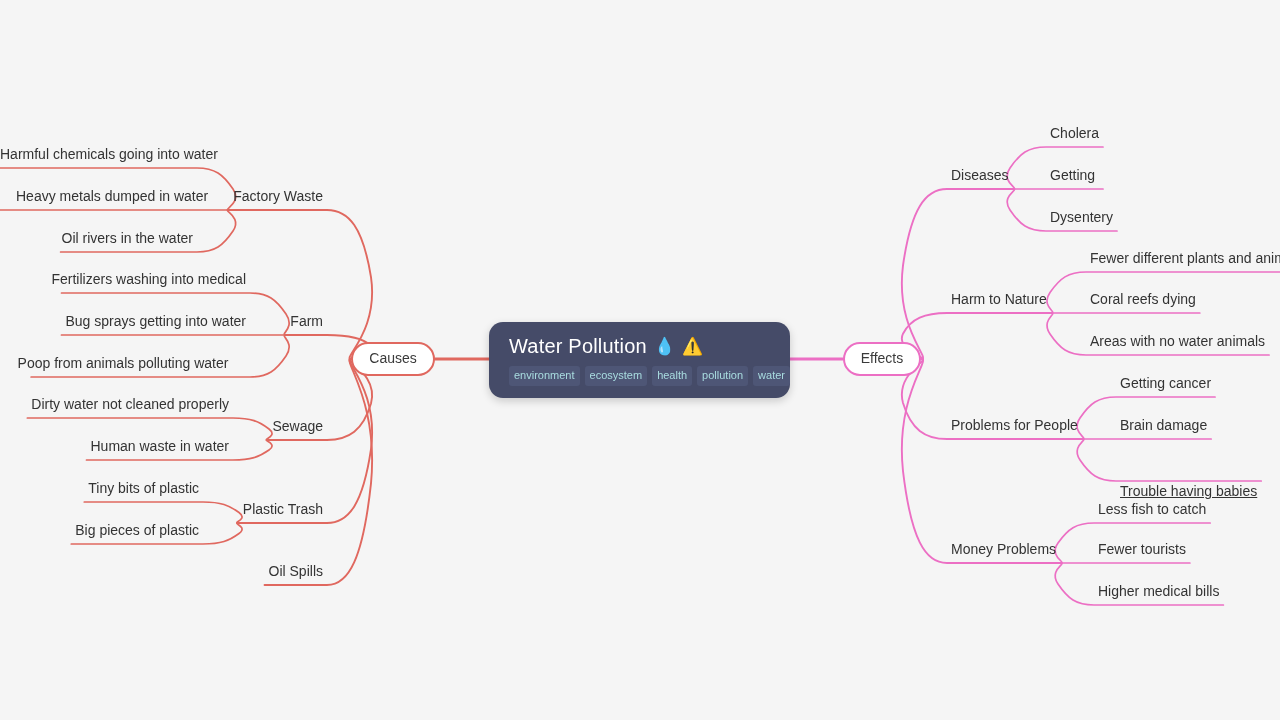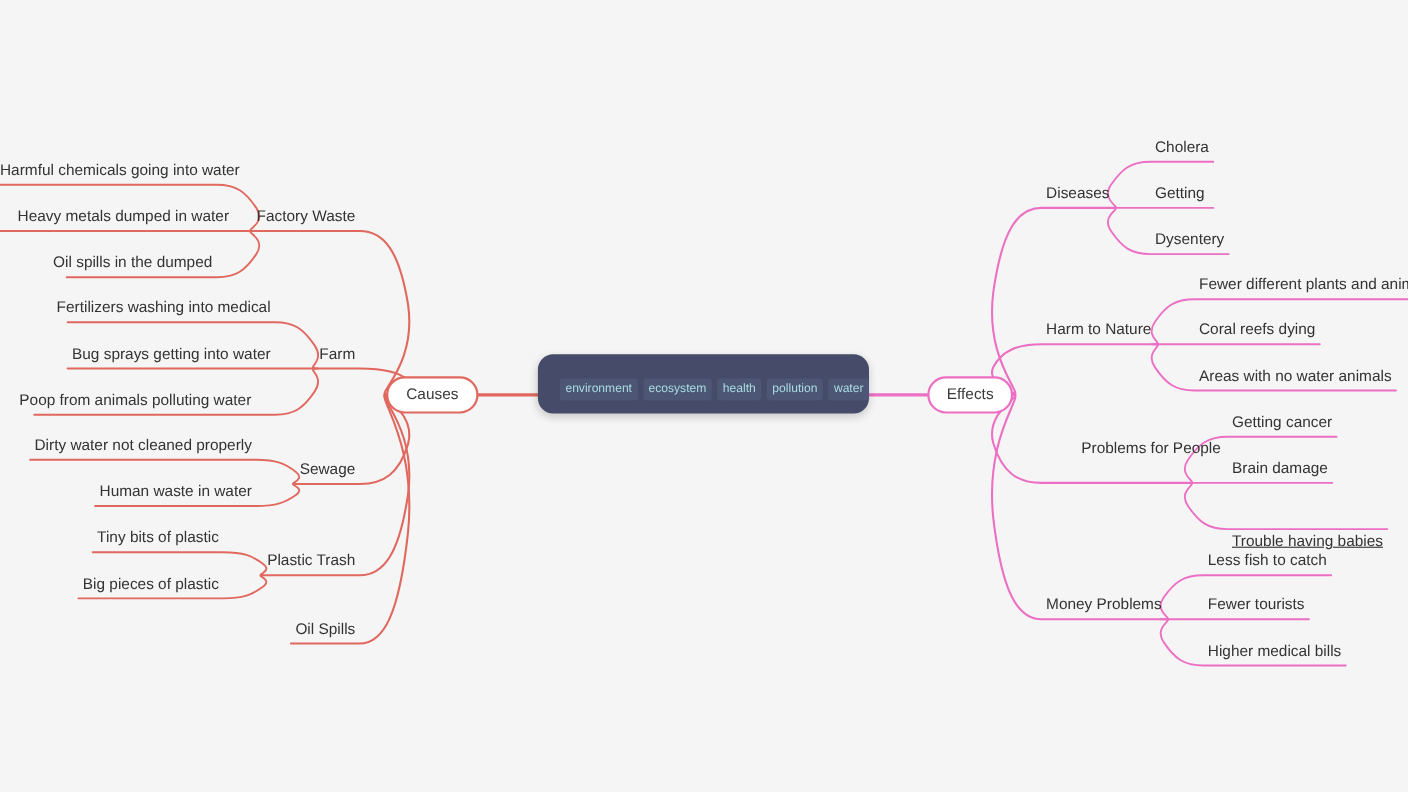--- a/index.html
+++ b/index.html
@@ -119,50 +119,55 @@
       <path d="M 1269.078125 355 L 1086 355 C 1068 355 1060 348.7 1050 334 C 1040 319.3 1058.703125 313 1050.703125 313" fill="none" stroke="#ec6fc4" stroke-width="1.7" stroke-linecap="round"></path>
       <path d="M 1215.0625 397 L 1116 397 C 1098 397 1090 403.3 1080 418 C 1070 432.7 1089.84375 439 1081.84375 439" fill="none" stroke="#ec6fc4" stroke-width="1.7" stroke-linecap="round"></path>
       <path d="M 1211.171875 439 L 1116 439 C 1098 439 1090 439 1080 439 C 1070 439 1089.84375 439 1081.84375 439" fill="none" stroke="#ec6fc4" stroke-width="1.7" stroke-linecap="round"></path>
       <path d="M 1261.25 481 L 1116 481 C 1098 481 1090 474.7 1080 460 C 1070 445.3 1089.84375 439 1081.84375 439" fill="none" stroke="#ec6fc4" stroke-width="1.7" stroke-linecap="round"></path>
       <path d="M 1210.171875 523 L 1094 523 C 1076 523 1068 529 1058 543 C 1048 557 1068.046875 563 1060.046875 563" fill="none" stroke="#ec6fc4" stroke-width="1.7" stroke-linecap="round"></path>
       <path d="M 1189.921875 563 L 1094 563 C 1076 563 1068 563 1058 563 C 1048 563 1068.046875 563 1060.046875 563" fill="none" stroke="#ec6fc4" stroke-width="1.7" stroke-linecap="round"></path>
       <path d="M 1223.390625 605 L 1094 605 C 1076 605 1068 598.7 1058 584 C 1048 569.3 1068.046875 563 1060.046875 563" fill="none" stroke="#ec6fc4" stroke-width="1.7" stroke-linecap="round"></path>
     </svg>
 
   <div class="root-node" id="root-node" style="left: 489px; top: 322px; width: 301px; background: rgb(69, 75, 104);">
+    <div class="root-title">
+      <span>Water Pollution</span>
+      <span class="root-emoji">💧</span>
+      <span class="root-emoji">⚠️</span>
+    </div>
     <div class="root-tags" id="root-tags">
         <span class="root-tag" style="background: rgb(78, 86, 118); color: rgb(169, 221, 224);">environment</span>
         <span class="root-tag" style="background: rgb(78, 86, 118); color: rgb(169, 221, 224);">ecosystem</span>
         <span class="root-tag" style="background: rgb(78, 86, 118); color: rgb(169, 221, 224);">health</span>
         <span class="root-tag" style="background: rgb(78, 86, 118); color: rgb(169, 221, 224);">pollution</span>
         <span class="root-tag" style="background: rgb(78, 86, 118); color: rgb(169, 221, 224);">water</span>
       </div>
   </div>
 
   <div id="nodes-layer">
       <div class="pill" style="border-color: rgb(224, 104, 95); left: 351.266px; top: 341.805px;">Causes</div>
       <div class="lbl" style="top: 189px; left: 0px; width: 323px; text-align: right;">Factory Waste</div>
       <div class="lbl" style="top: 314px; left: 0px; width: 323px; text-align: right;">Farm</div>
       <div class="lbl" style="top: 419px; left: 0px; width: 323px; text-align: right;">Sewage</div>
       <div class="lbl" style="top: 502px; left: 0px; width: 323px; text-align: right;">Plastic Trash</div>
       <div class="lbl" style="top: 564px; left: 0px; width: 323px; text-align: right;">Oil Spills</div>
       <div class="lbl" style="top: 147px; left: 0px; width: 193px; text-align: right;">Harmful chemicals going into water</div>
       <div class="lbl" style="top: 189px; left: 0px; width: 193px; text-align: right; padding-left: 16px;">Heavy metals dumped in water</div>
-      <div class="lbl" style="top: 231px; left: 0px; width: 193px; text-align: right;">Oil spills in the dumped</div>
+      <div class="lbl" style="top: 231px; left: 0px; width: 193px; text-align: right;">Oil rivers in the water</div>
       <div class="lbl" style="top: 272px; left: 0px; width: 246px; text-align: right;">Fertilizers washing into medical</div>
       <div class="lbl" style="top: 314px; left: 0px; width: 246px; text-align: right;">Bug sprays getting into water</div>
       <div class="lbl" style="top: 356px; left: 0px; width: 246px; text-align: center;">Poop from animals polluting water</div>
       <div class="lbl" style="top: 397px; left: 0px; width: 229px; text-align: right;">Dirty water not cleaned properly</div>
       <div class="lbl" style="top: 439px; left: 0px; width: 229px; text-align: right;">Human waste in water</div>
       <div class="lbl" style="top: 481px; left: 0px; width: 199px; text-align: right;">Tiny bits of plastic</div>
       <div class="lbl" style="top: 523px; left: 0px; width: 199px; text-align: right;">Big pieces of plastic</div>
       <div class="pill" style="border-color: rgb(236, 111, 196); left: 842.727px; top: 341.805px;">Effects</div>
       <div class="lbl" style="top: 168px; left: 951px;">Diseases</div>
       <div class="lbl" style="top: 292px; left: 951px;">Harm to Nature</div>
-      <div class="lbl" style="top: 400px; left: 951px; margin-left: 32px;">Problems for People</div>
+      <div class="lbl" style="top: 418px; left: 951px;">Problems for People</div>
       <div class="lbl" style="top: 542px; left: 951px;">Money Problems</div>
       <div class="lbl" style="top: 126px; left: 1050px;">Cholera</div>
       <div class="lbl" style="top: 168px; left: 1050px;">Getting</div>
       <div class="lbl" style="top: 210px; left: 1050px;">Dysentery</div>
       <div class="lbl" style="top: 251px; left: 1090px;">Fewer different plants and animals</div>
       <div class="lbl" style="top: 292px; left: 1090px;">Coral reefs dying</div>
       <div class="lbl" style="top: 334px; left: 1090px;">Areas with no water animals</div>
       <div class="lbl" style="top: 376px; left: 1120px;">Getting cancer</div>
       <div class="lbl" style="top: 418px; left: 1120px;">Brain damage</div>
       <div class="lbl" style="top: 484px; left: 1120px; text-decoration: underline;">Trouble having babies</div>

